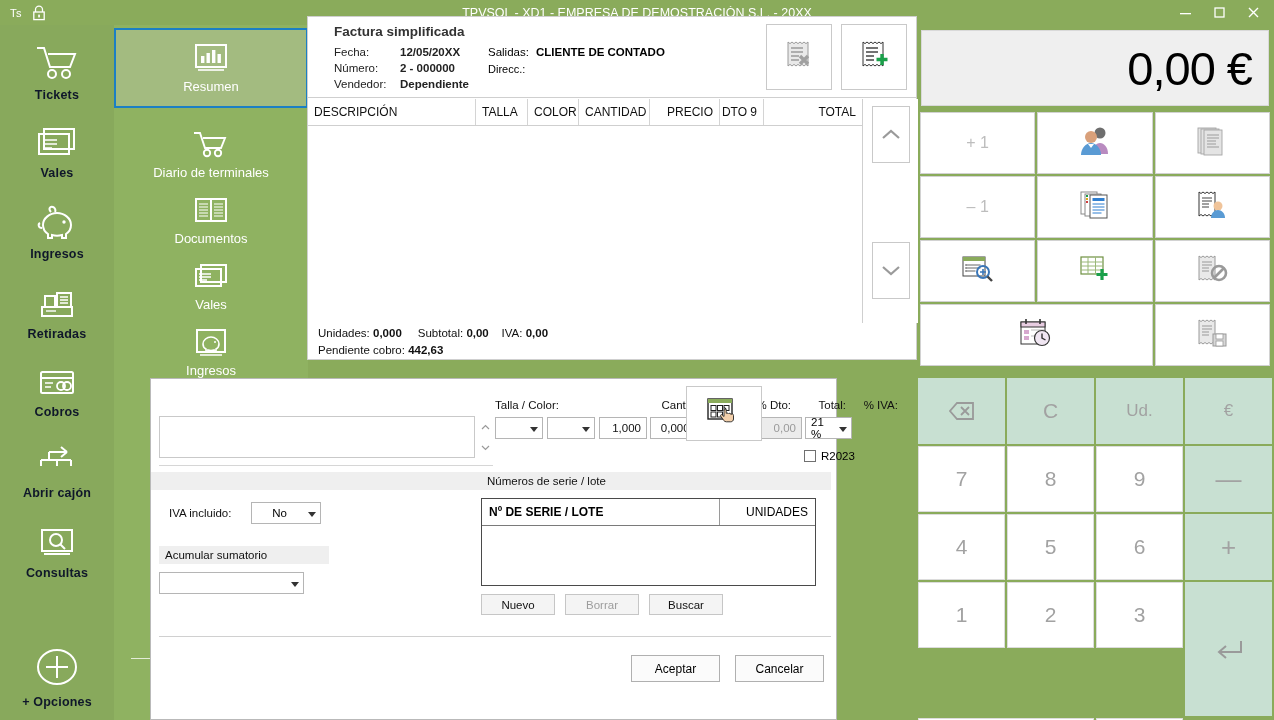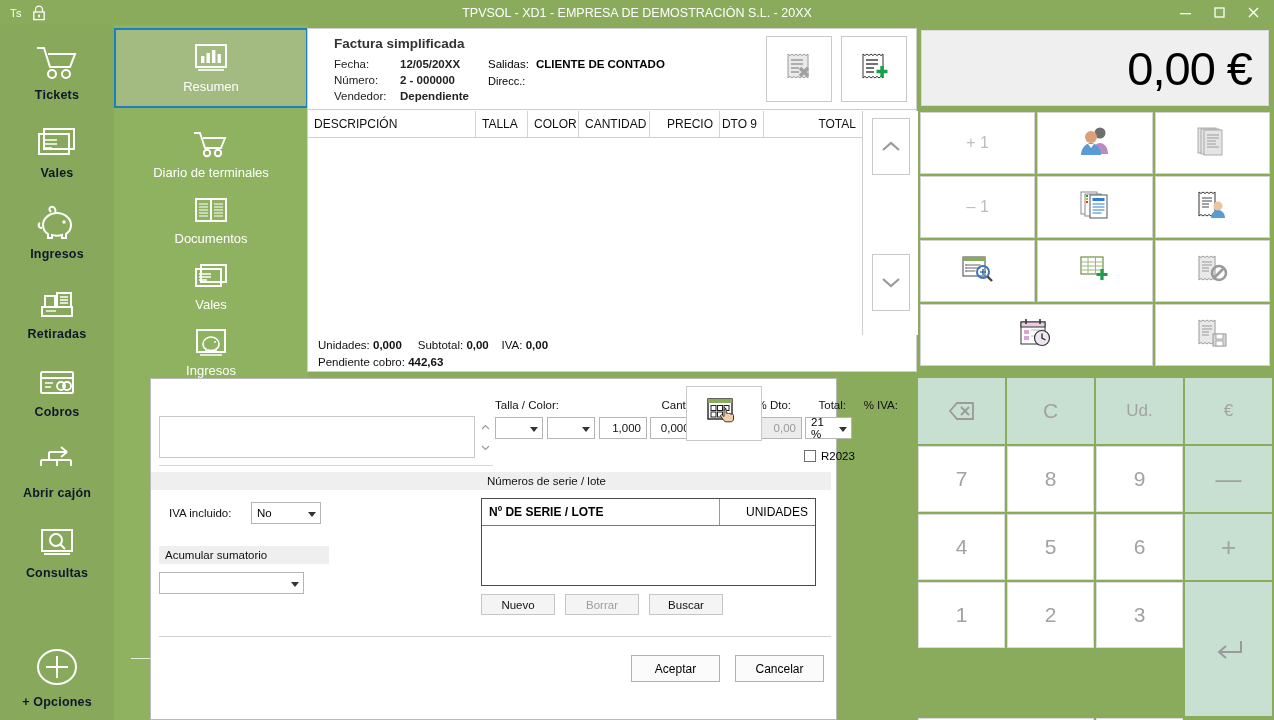--- a/index.html
+++ b/index.html
@@ -59,21 +59,21 @@
     border:2px solid #1b7fc4;
     height:80px;
     margin:3px 0 14px 0;
   }
   .m2-label { font-size:13px; color:#ffffff; }
   .m2-divider { width:160px; height:1px; background:#ffffff; opacity:.75; margin:8px auto 0 auto;}
   .m2-back { width:194px; height:64px; display:flex; flex-direction:column; align-items:center; justify-content:center; gap:1px; }
 
   
   .docpanel {
-    position:absolute; left:307px; top:28px; width:610px; height:344px;
+    position:absolute; left:307px; top:16px; width:610px; height:344px;
     background:#ffffff; border:1px solid #cfcfcf;
   }
   .doc-head { position:relative; height:81px; border-bottom:1px solid #cfcfcf; }
   .doc-title { position:absolute; left:26px; top:7px; font-size:13.5px; font-weight:bold; color:#333; }
   .doc-kv { position:absolute; font-size:11.5px; color:#222; }
   .doc-k { display:inline-block; }
   .doc-v { font-weight:bold; }
   .doc-row1 { left:26px; top:29px; }
   .doc-row2 { left:26px; top:45px; }
   .doc-row3 { left:26px; top:61px; }
@@ -745,21 +745,21 @@
 
       <div class="chk" style="left:653px;top:71px;">
         <span class="chkbox"></span>
         <span>R2023</span>
       </div>
 
       <div class="sep1"></div>
       <div class="shadebar"></div>
 
       <div class="lbl" style="position:absolute;left:18px;top:128px;">IVA incluido:</div>
-      <div class="combo" style="position:absolute;left:100px;top:123px;width:70px;">
+      <div class="combo" style="position:absolute;left:100px;top:123px;width:70px;justify-content:center;">
         <span>No</span>
           <span class="arrow"></span>
       </div>
 
       <div class="shadebar2">
         <span class="lbl">Acumular sumatorio</span>
       </div>
       <div class="combo" style="position:absolute;left:8px;top:193px;width:145px;">
         <span></span>
           <span class="arrow"></span>

